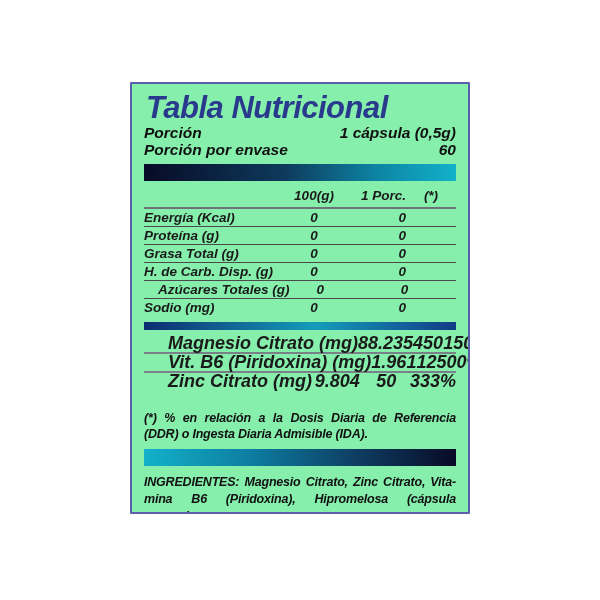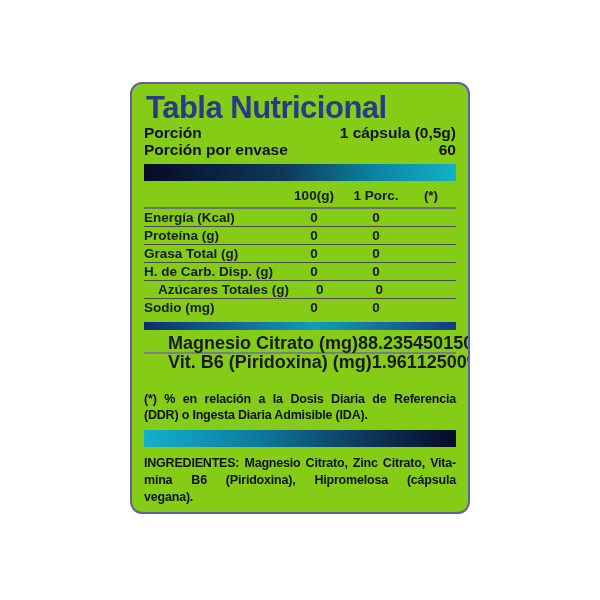--- a/index.html
+++ b/index.html
@@ -5,24 +5,25 @@
   html,body{margin:0;padding:0;}
   body{
     width:600px;height:600px;background:#ffffff;
     font-family:"Liberation Sans", sans-serif;
     color:#1a1a1a;
     -webkit-font-smoothing:antialiased;
   }
   .page{position:relative;width:600px;height:600px;background:#fff;}
   .label-box{
     position:absolute;left:130px;top:82px;width:340px;height:432px;
-    border:2px solid #5d60a8;border-radius:12px;
-    background:#84cc16;box-sizing:border-box;
+    border:2px solid #5d60a8;border-radius:1px;
+    background:#86efac;box-sizing:border-box;
     padding:6px 12px 4px 12px;
     overflow:hidden;
+    font-style:italic;
   }
   .title{
     margin:2px 0 0 2px;
     font-size:31px;line-height:32px;font-weight:800;
     letter-spacing:-0.5px;color:#293a8d;
   }
   .serving-row{
     display:flex;justify-content:space-between;align-items:baseline;
     font-size:15.5px;line-height:16.5px;font-weight:700;color:#111;
   }
@@ -46,21 +47,21 @@
     font-size:13.5px;font-weight:700;line-height:16px;
     border-bottom:2px solid #6e7277;
     padding-bottom:3px;
   }
   .cell{display:block;white-space:nowrap;}
   .cell.lbl{flex:1;text-align:left;}
   .c1{width:64px;}
   .c2{width:60px;}
   .c3{width:50px;}
   .right{text-align:center;}
-  .center{text-align:center;}
+  .center{text-align:right;}
   .nrow{
     display:flex;align-items:baseline;
     height:17px;line-height:17px;
     font-size:13.5px;font-weight:700;
     border-bottom:1.5px solid #4a4a4a;
   }
   .nrow:last-child{border-bottom:none;}
   .nrow .lbl.indent{padding-left:14px;}
   .mrow{
     display:flex;align-items:baseline;
@@ -156,20 +157,26 @@
         <span class="cell c1 right">88.235</span>
         <span class="cell c2 right">450</span>
         <span class="cell c3 right">150%</span>
       </div>
       <div class="mrow">
         <span class="cell lbl">Vit. B6 (Piridoxina) (mg)</span>
         <span class="cell c1 right">1.961</span>
         <span class="cell c2 right">12</span>
         <span class="cell c3 right">500%</span>
       </div>
+      <div class="mrow">
+        <span class="cell lbl">Zinc Citrato (mg)</span>
+        <span class="cell c1 right">9.804</span>
+        <span class="cell c2 right">50</span>
+        <span class="cell c3 right">333%</span>
+      </div>
     </div>
 
     <div class="footnote">
       <div class="jline">(*) % en relación a la Dosis Diaria de Referencia</div>
       <div>(DDR) o Ingesta Diaria Admisible (IDA).</div>
     </div>
 
     <div class="bar bar-bottom"></div>
 
     <div class="ingredients">

